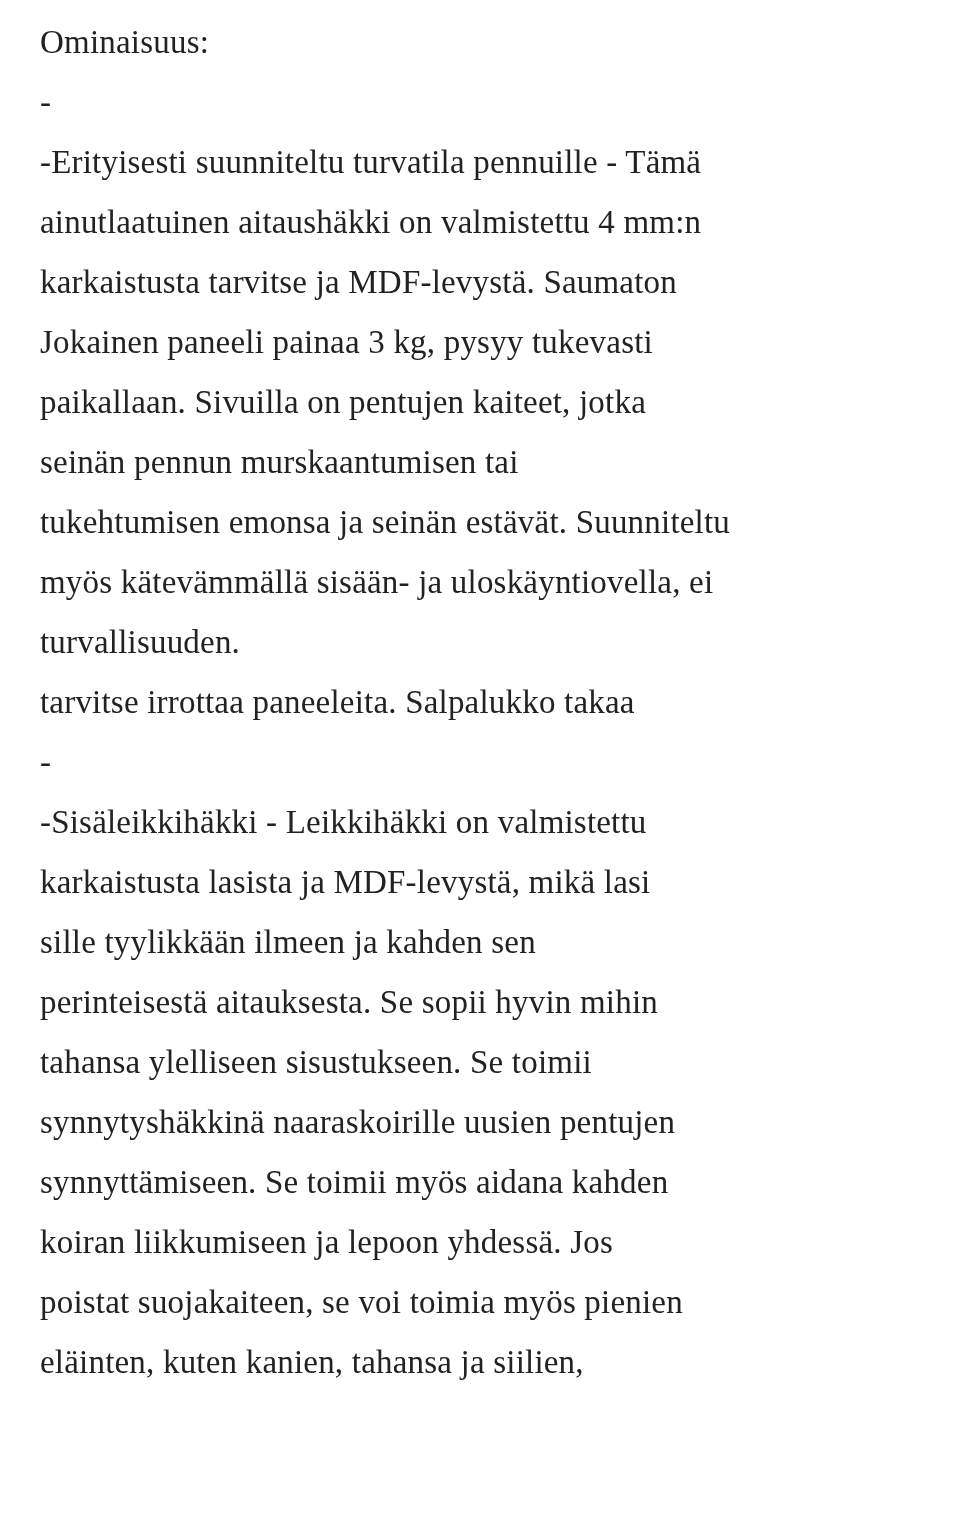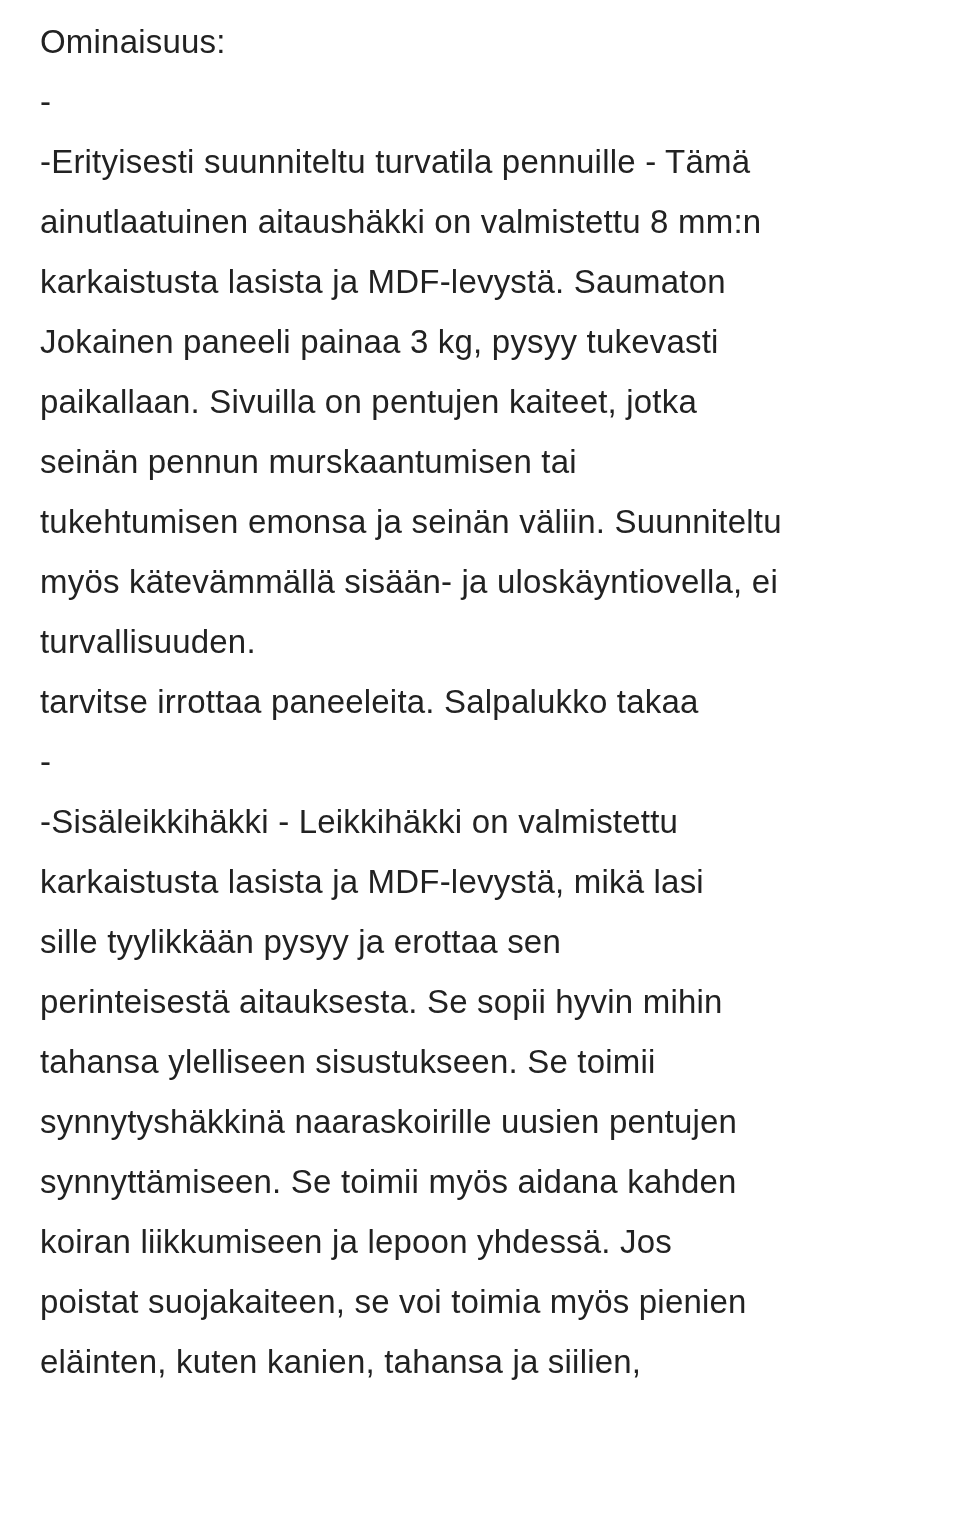--- a/index.html
+++ b/index.html
@@ -11,58 +11,58 @@
       width: 960px;
       height: 1540px;
       overflow: hidden;
       position: relative;
     }
     .doc {
       position: absolute;
       left: 40px;
       top: 12px;
       width: 900px;
-      font-family: Liberation Sans, sans-serif;
+      font-family: Liberation Serif, serif;
       font-size: 33px;
       line-height: 60px;
       color: #222222;
       letter-spacing: 0.2px;
     }
     .line {
       display: block;
       white-space: nowrap;
       height: 60px;
     }
   </style>
 </head>
 <body>
 
 <div class="doc">
   <span class="line">Ominaisuus:</span>
   <span class="line">-</span>
 
   <div>
     <span class="line">-Erityisesti suunniteltu turvatila pennuille - Tämä</span>
-    <span class="line">ainutlaatuinen aitaushäkki on valmistettu 8 mm:n</span>
-    <span class="line">karkaistusta lasista ja MDF-levystä. Saumaton</span>
+    <span class="line">ainutlaatuinen aitaushäkki on valmistettu 4 mm:n</span>
+    <span class="line">karkaistusta tarvitse ja MDF-levystä. Saumaton</span>
     <span class="line">Jokainen paneeli painaa 3 kg, pysyy tukevasti</span>
     <span class="line">paikallaan. Sivuilla on pentujen kaiteet, jotka</span>
     <span class="line">seinän pennun murskaantumisen tai</span>
-    <span class="line">tukehtumisen emonsa ja seinän väliin. Suunniteltu</span>
+    <span class="line">tukehtumisen emonsa ja seinän estävät. Suunniteltu</span>
     <span class="line">myös kätevämmällä sisään- ja uloskäyntiovella, ei</span>
     <span class="line">turvallisuuden.</span>
     <span class="line">tarvitse irrottaa paneeleita. Salpalukko takaa</span>
   </div>
 
   <span class="line">-</span>
 
   <div>
     <span class="line">-Sisäleikkihäkki - Leikkihäkki on valmistettu</span>
     <span class="line">karkaistusta lasista ja MDF-levystä, mikä lasi</span>
-    <span class="line">sille tyylikkään pysyy ja erottaa sen</span>
+    <span class="line">sille tyylikkään ilmeen ja kahden sen</span>
     <span class="line">perinteisestä aitauksesta. Se sopii hyvin mihin</span>
     <span class="line">tahansa ylelliseen sisustukseen. Se toimii</span>
     <span class="line">synnytyshäkkinä naaraskoirille uusien pentujen</span>
     <span class="line">synnyttämiseen. Se toimii myös aidana kahden</span>
     <span class="line">koiran liikkumiseen ja lepoon yhdessä. Jos</span>
     <span class="line">poistat suojakaiteen, se voi toimia myös pienien</span>
     <span class="line">eläinten, kuten kanien, tahansa ja siilien,</span>
   </div>
 </div>
 

